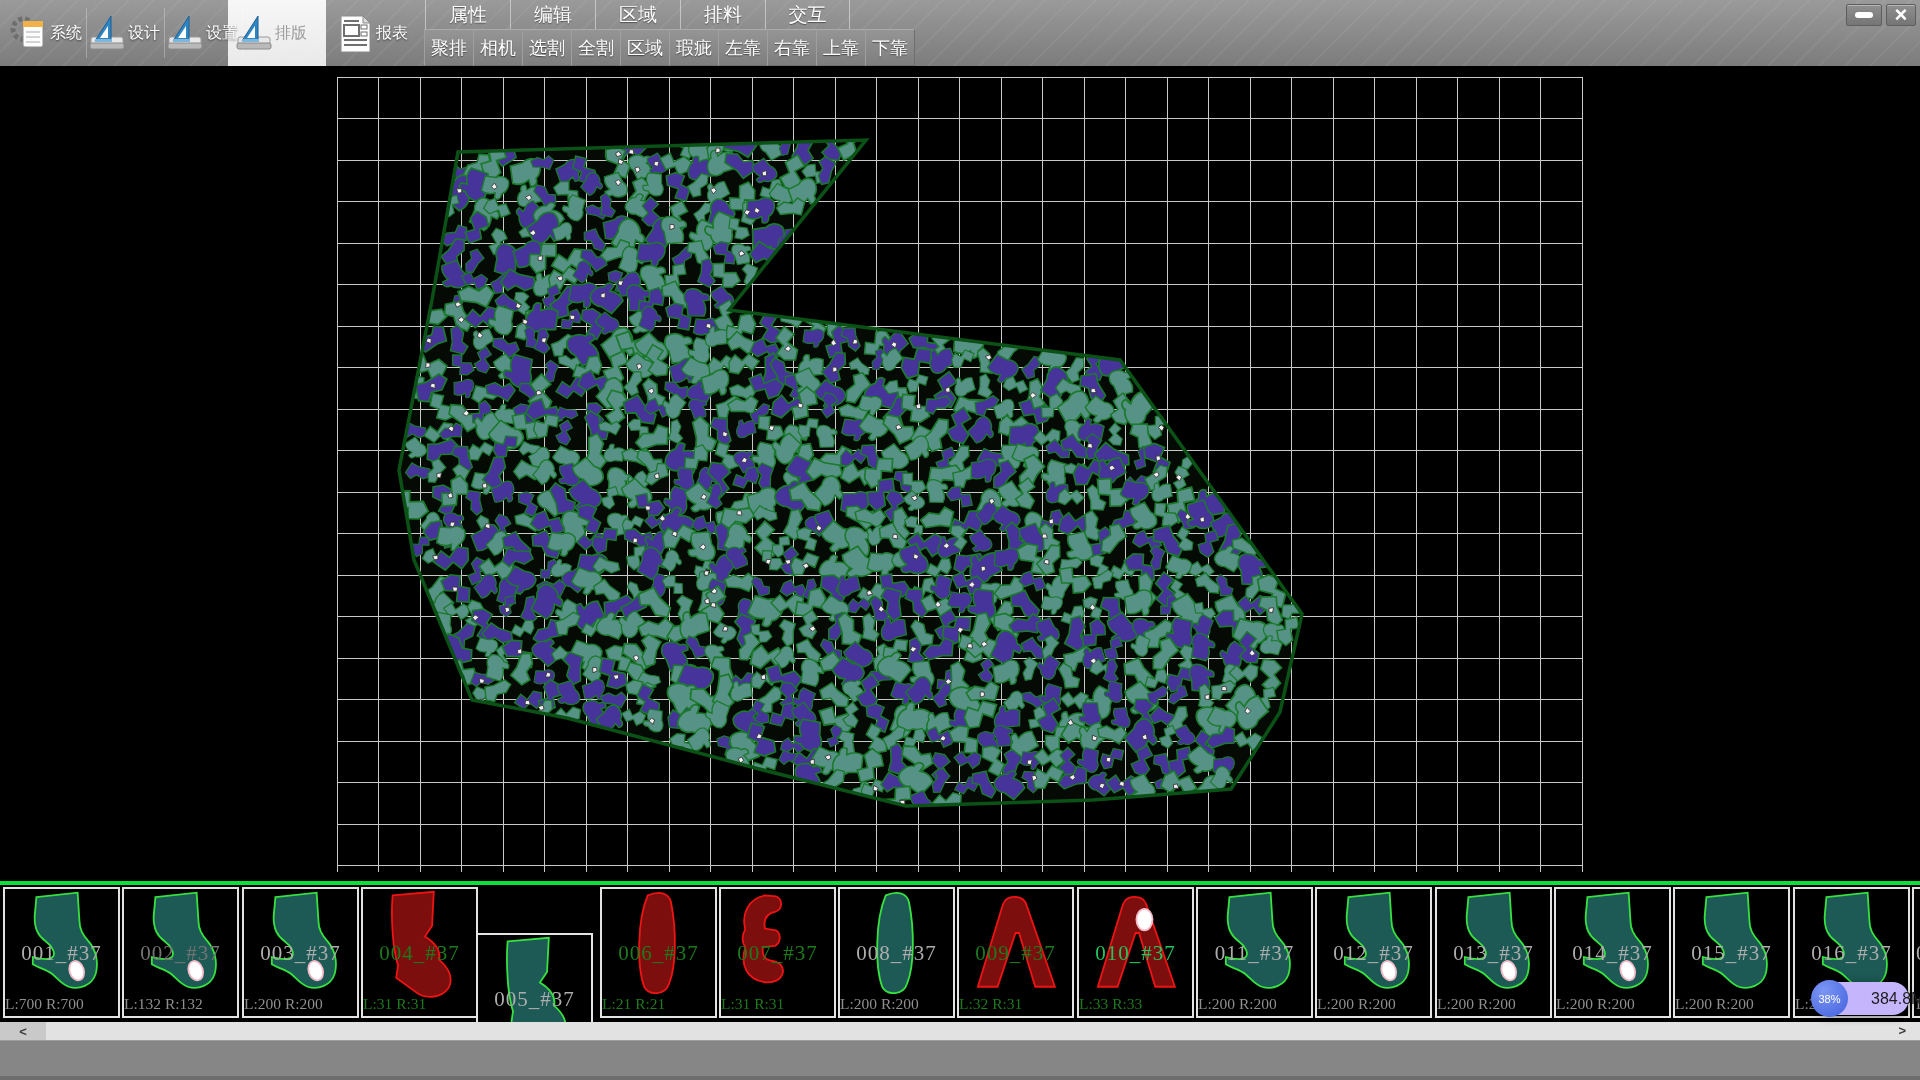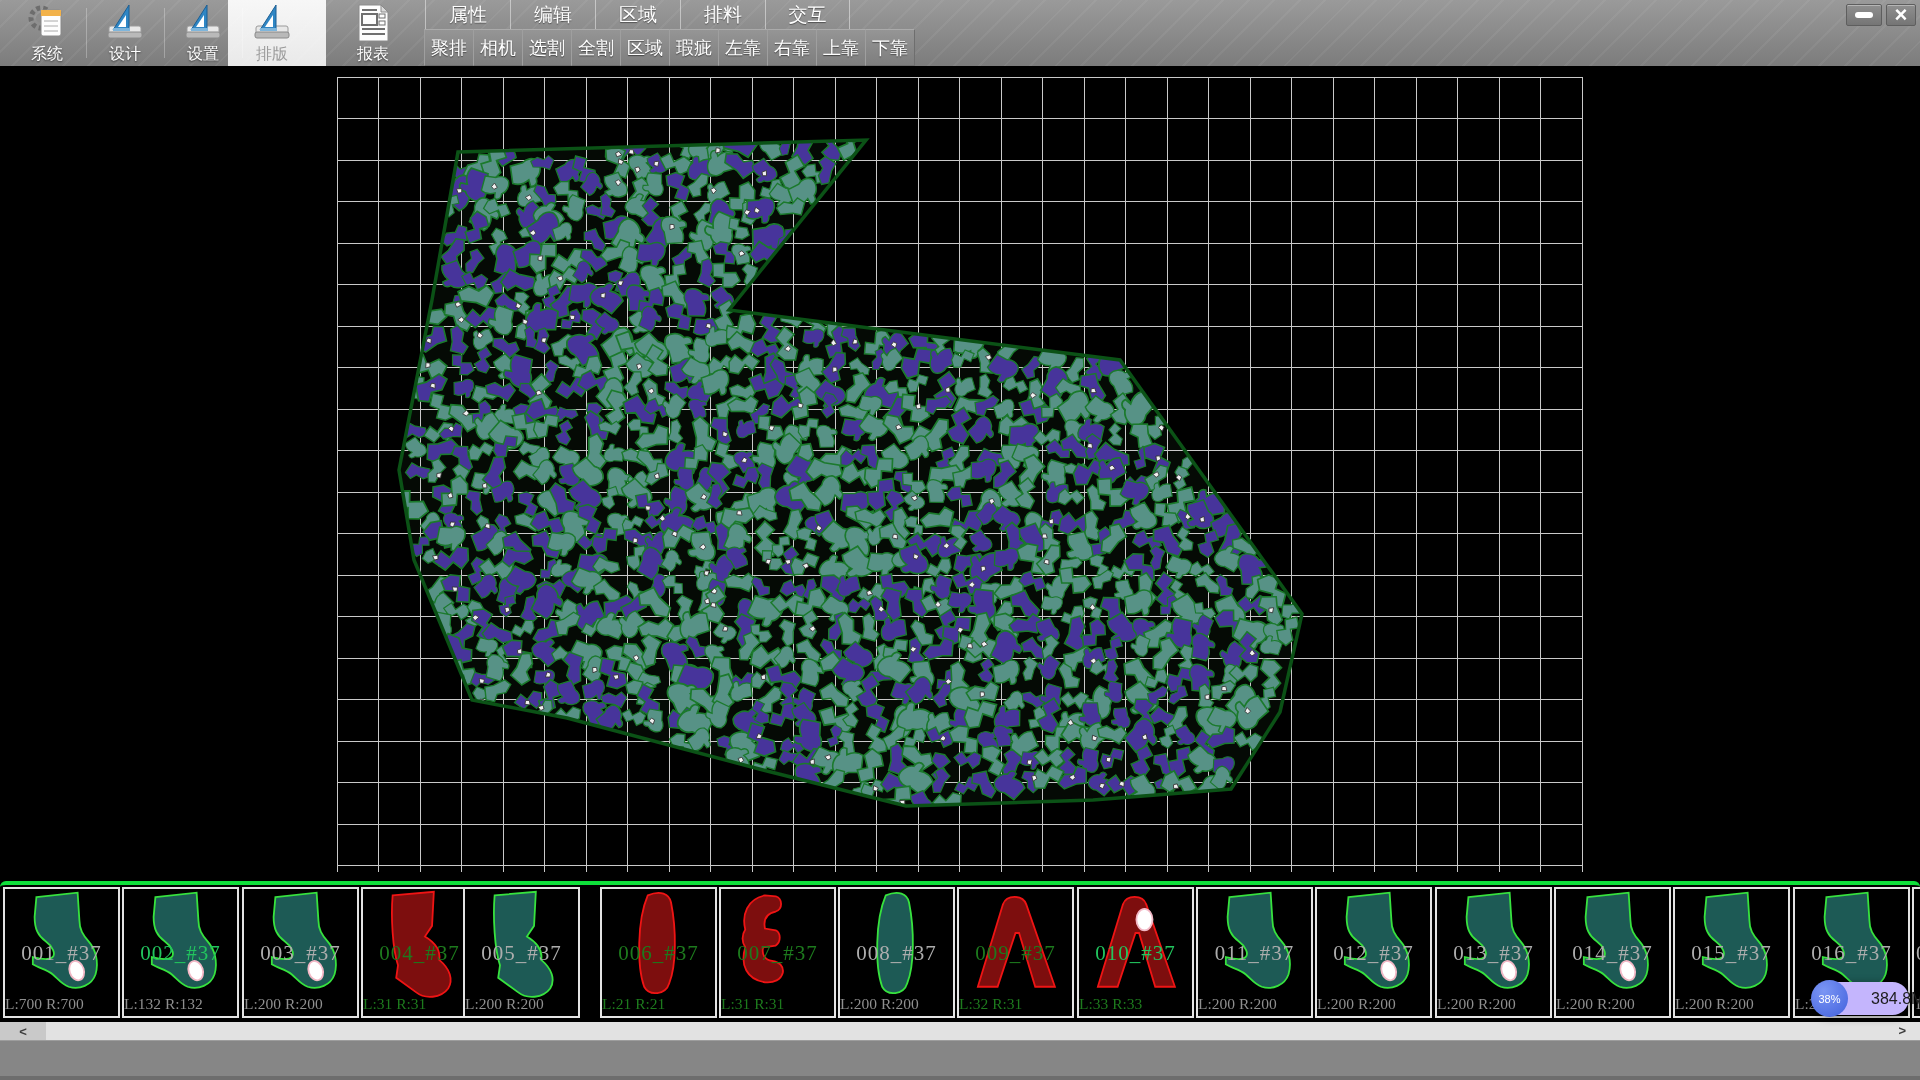--- a/index.html
+++ b/index.html
@@ -8,21 +8,21 @@
   #app { position:relative; width:1920px; height:1080px; }
 
   
   .titlebar { position:absolute; left:0; top:0; width:1920px; height:66px;
     background:linear-gradient(#9a9a9a,#7c7c7c); overflow:hidden; }
   .titlebar::after { content:""; position:absolute; inset:0; pointer-events:none;
     background:repeating-linear-gradient(135deg, rgba(255,255,255,.05) 0 2px, rgba(0,0,0,0) 2px 18px); }
   .active-panel { position:absolute; left:228px; top:0; width:98px; height:66px;
     background:linear-gradient(#f7f7f7,#e9e9e9); }
   .appbtn { position:absolute; top:0; height:66px; width:78px; display:flex;
-    flex-direction:column; align-items:center; justify-content:flex-start; z-index:2; }
+    align-items:center; justify-content:flex-start; z-index:2; }
   .appbtn .ic { width:42px; height:42px; margin-top:2px; }
   .appbtn .lbl { font-size:16px; color:#fff; text-shadow:0 1px 2px rgba(0,0,0,.55); line-height:20px; }
   .appbtn.active .lbl { color:#9b9b9b; text-shadow:none; }
   .appsep { position:absolute; top:8px; width:1px; height:50px; background:rgba(255,255,255,.28); z-index:1; }
 
   .menurow { position:absolute; left:425px; top:0; height:29px; display:flex; z-index:3; }
   .menubtn { width:85px; height:29px; display:flex; align-items:center; justify-content:center;
     color:#fff; font-size:19px; text-shadow:0 1px 1px rgba(0,0,0,.45);
     border-left:1px solid rgba(255,255,255,.45); }
   .menubtn:last-child { border-right:1px solid rgba(255,255,255,.45); }
@@ -39,21 +39,21 @@
   .winbtn.min { right:38px; width:36px; }
   .winbtn.close { right:4px; width:30px; }
   .minbar { width:18px; height:6px; background:#fff; border-radius:3px; }
   .closex { color:#fff; font-size:22px; font-weight:bold; line-height:20px; }
 
   
   #canvas { position:absolute; left:0; top:66px; width:1920px; height:815px; background:#000; }
 
   
   #strip { position:absolute; left:0; top:881px; width:1920px; height:141px; background:#000;
-    border-top:4px solid #0ee03a;border-radius:6px; }
+    border-top:4px solid #0ee03a; }
   .cell { position:absolute; top:2px; height:131px; width:117px; background:#000;
     border:2px solid #e4e4e4; overflow:hidden; }
   .cell svg { position:absolute; left:2px; top:1px; width:109px; height:112px; }
   .cell .pid { position:absolute; left:0; right:0; top:52px; text-align:center;
     font-family:"Liberation Serif", serif; font-size:21px; letter-spacing:1px; }
   .cell .lr { position:absolute; left:0; right:0; bottom:3px; 
     font-family:"Liberation Serif", serif; font-size:15.5px; }
   .cell.partial .pid, .cell.partial .lr { text-align:left; padding-left:2px; }
 
   
@@ -1252,41 +1252,41 @@
       <span class="pid" style="color:#adadad">001_#37</span>
       <span class="lr" style="color:#8f8f8f">L:700 R:700</span>
       </div>
       <div class="cell" style="left: 122px;">
         <svg viewBox="0 0 100 125" preserveAspectRatio="xMidYMid meet">
         <path d="M22,8 L68,3 L70,34 C70,44 74,50 80,57 C88,66 92,80 88,94 C84,106 70,112 58,108 C50,105 46,99 40,94 C34,89 24,87 18,83 L18,75 C26,77 36,79 40,75 C44,71 40,63 32,57 C24,51 20,44 20,30 Z" fill="#1d5a55" stroke="#37e23e" stroke-width="2"></path>
           <g fill="#ffffff" stroke="#f2b8c6" stroke-width="2">
             <ellipse cx="67" cy="90" rx="8" ry="11" transform="rotate(-18 67 90)"></ellipse>
           </g>
         </svg>
-      <span class="pid" style="color:#22c55e">002_#37</span>
+      <span class="pid" style="color:#737373">002_#37</span>
       <span class="lr" style="color:#8f8f8f">L:132 R:132</span>
       </div>
       <div class="cell" style="left: 242px;">
         <svg viewBox="0 0 100 125" preserveAspectRatio="xMidYMid meet">
         <path d="M22,8 L68,3 L70,34 C70,44 74,50 80,57 C88,66 92,80 88,94 C84,106 70,112 58,108 C50,105 46,99 40,94 C34,89 24,87 18,83 L18,75 C26,77 36,79 40,75 C44,71 40,63 32,57 C24,51 20,44 20,30 Z" fill="#1d5a55" stroke="#37e23e" stroke-width="2"></path>
           <g fill="#ffffff" stroke="#f2b8c6" stroke-width="2">
             <ellipse cx="67" cy="90" rx="8" ry="11" transform="rotate(-18 67 90)"></ellipse>
           </g>
         </svg>
       <span class="pid" style="color:#adadad">003_#37</span>
       <span class="lr" style="color:#8f8f8f">L:200 R:200</span>
       </div>
       <div class="cell" style="left: 361px;">
         <svg viewBox="0 0 100 125" preserveAspectRatio="xMidYMid meet">
         <path d="M20,6 L66,2 L64,40 L56,52 C66,58 74,66 72,78 C84,88 88,100 82,110 C74,121 56,122 46,114 L24,98 L26,84 C20,66 18,30 20,6 Z" fill="#7d0e0e" stroke="#ef1414" stroke-width="2"></path>
         </svg>
       <span class="pid" style="color:#1d7a1d">004_#37</span>
       <span class="lr" style="color:#1d7a1d">L:31 R:31</span>
       </div>
-      <div class="cell" style="left: 463px;">
+      <div class="cell" style="left: 476px; margin-top: 46px;">
         <svg viewBox="0 0 100 125" preserveAspectRatio="xMidYMid meet">
         <path d="M20,6 L66,2 L64,40 L56,52 C66,58 74,66 72,78 C84,88 88,100 82,110 C74,121 56,122 46,114 L24,98 L26,84 C20,66 18,30 20,6 Z" fill="#1d5a55" stroke="#37e23e" stroke-width="2"></path>
         </svg>
       <span class="pid" style="color:#adadad">005_#37</span>
       <span class="lr" style="color:#8f8f8f">L:200 R:200</span>
       </div>
       <div class="cell" style="left: 600px;">
         <svg viewBox="0 0 100 125" preserveAspectRatio="xMidYMid meet">
         <path d="M38,6 C52,0 62,4 64,14 C70,44 70,84 62,104 C58,117 40,119 34,108 C26,86 26,34 38,6 Z" fill="#7d0e0e" stroke="#ef1414" stroke-width="2"></path>
         </svg>

